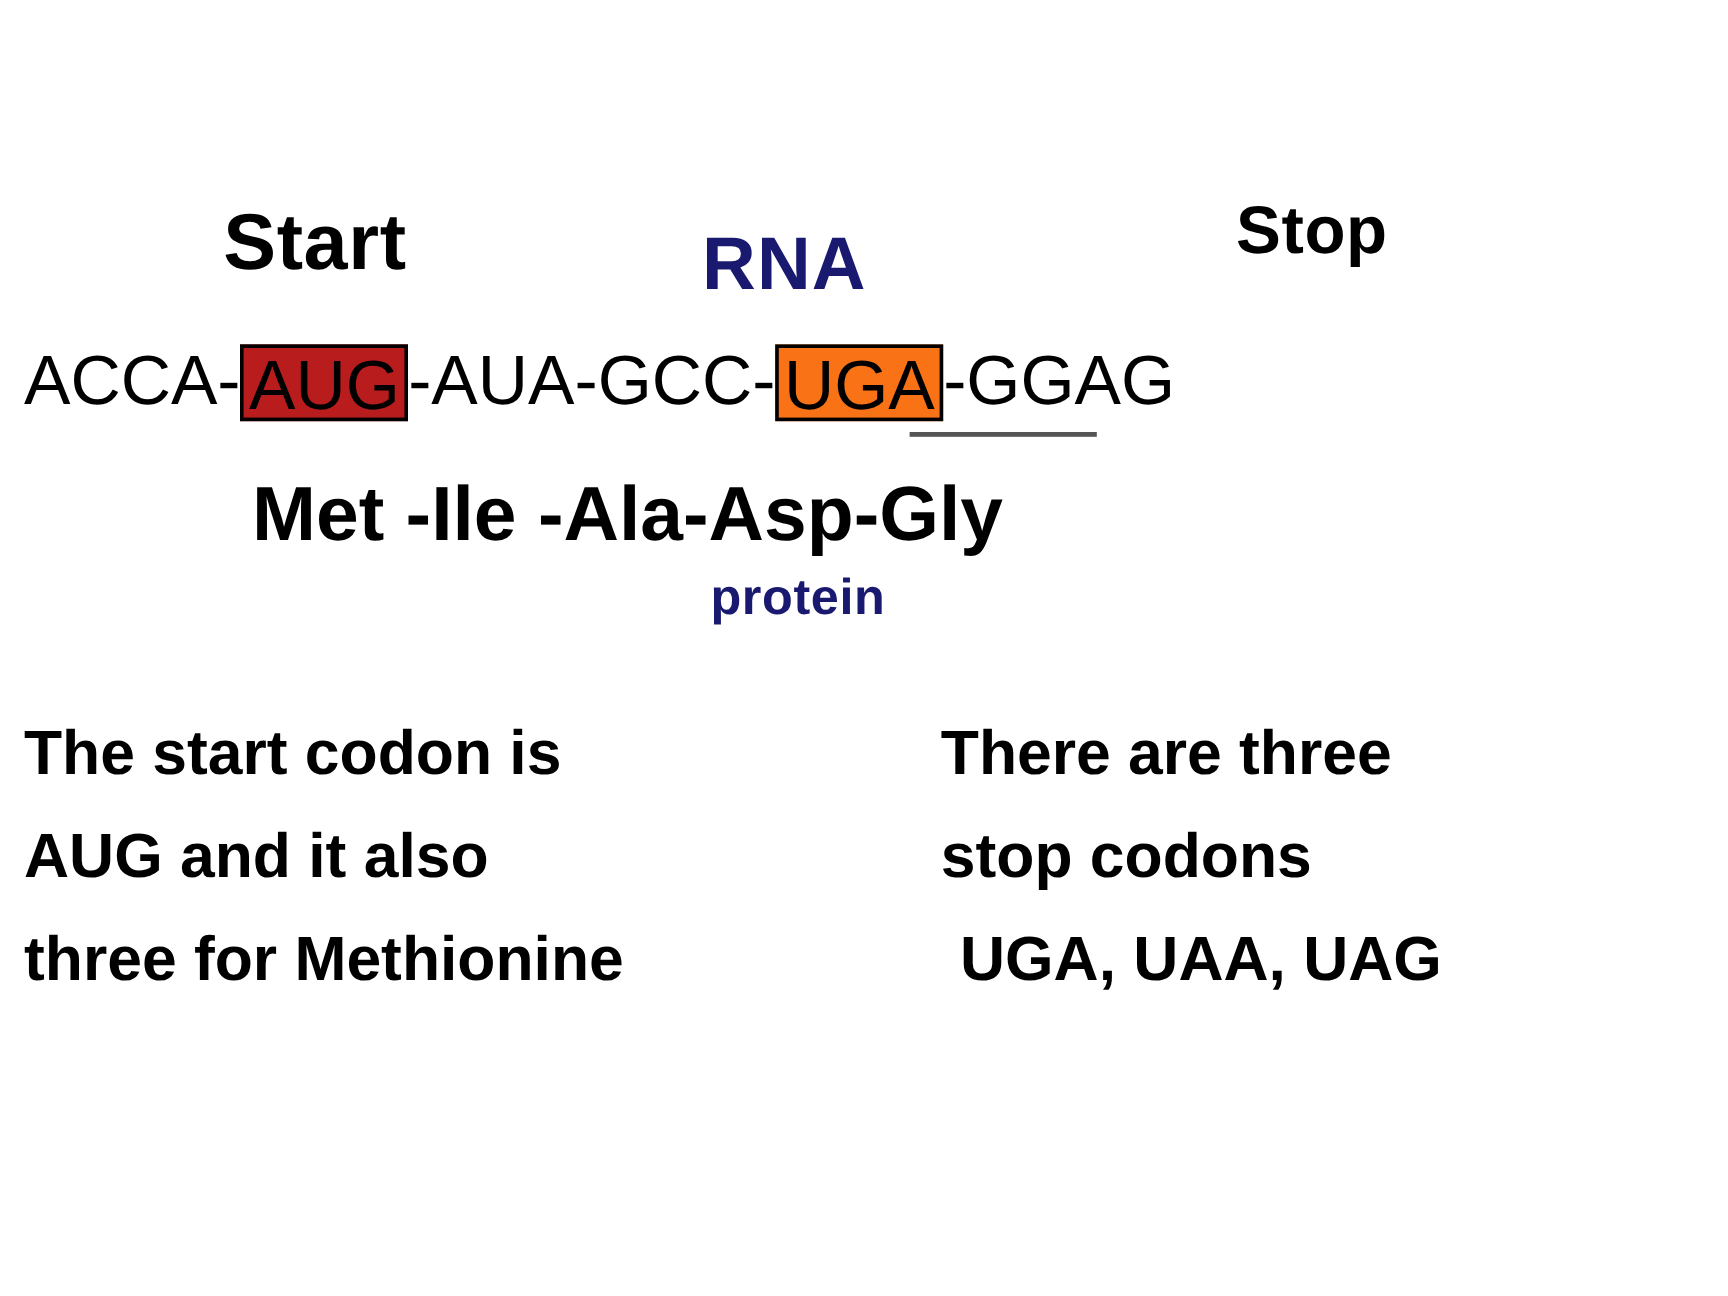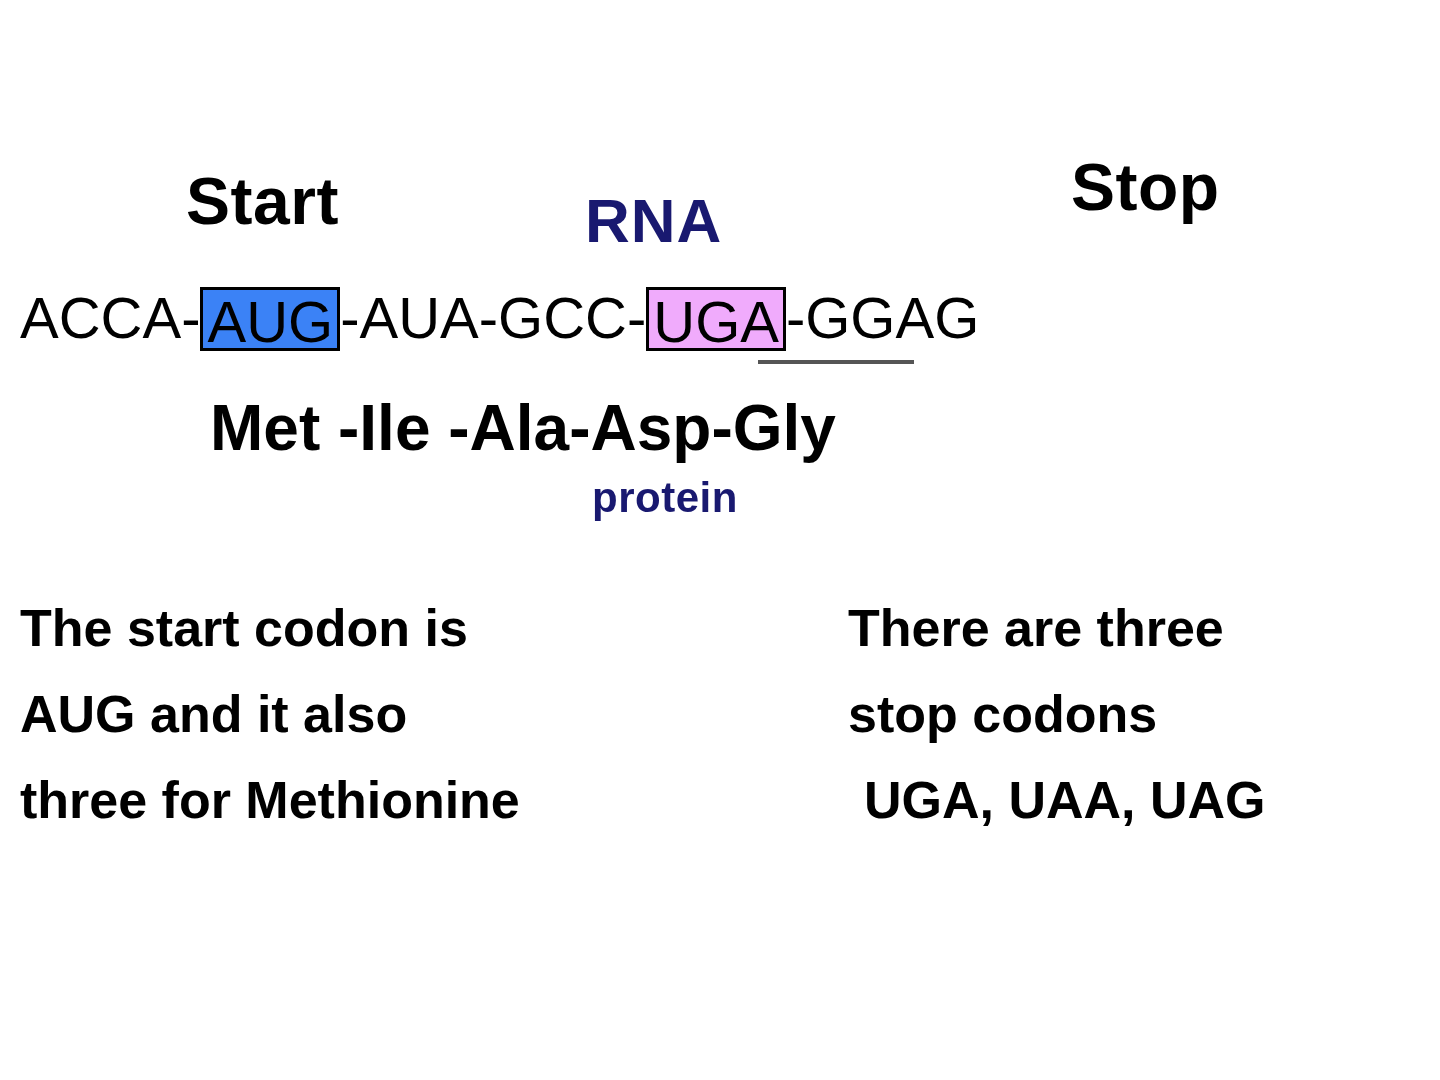--- a/index.html
+++ b/index.html
@@ -26,27 +26,26 @@
     top: 168px;
     font-size: 66px;
     font-weight: bold;
     line-height: 1;
     letter-spacing: 0.5px;
     white-space: nowrap;
   }
   .label-stop {
     position: absolute;
     left: 1030px;
-    top: 154px;
-    font-size: 66px;
+    top: 164px;
+    font-size: 56px;
     font-weight: bold;
     line-height: 1;
     letter-spacing: 0.5px;
     white-space: nowrap;
-    margin-left: 41px;
   }
   .label-rna {
     position: absolute;
     left: 585px;
     top: 190px;
     font-size: 62px;
     font-weight: bold;
     line-height: 1;
     color: #191970;
     letter-spacing: 1px;
@@ -73,24 +72,24 @@
     display: inline-block;
     border: 3px solid #000000;
     padding: 0px 4px 2px 4px;
     line-height: 64px;
     height: 64px;
     box-sizing: border-box;
     position: relative;
     top: 1px;
   }
   .codon-box.start {
-    background: #3b82f6;
+    background: #b91c1c;
   }
   .codon-box.stop {
-    background: #f0abfc;
+    background: #f97316;
   }
 
   
   .codon-underline {
     position: absolute;
     left: 758px;
     top: 360px;
     width: 156px;
     height: 4px;
     background: #555555;
@@ -124,21 +123,21 @@
     font-size: 52px;
     font-weight: bold;
     line-height: 86px;
     white-space: nowrap;
   }
   .note-left {
     left: 20px;
     top: 585px;
   }
   .note-right {
-    left: 848px;
+    left: 784px;
     top: 585px;
   }
   .note .line {
     display: block;
   }
   .note .line.indent {
     padding-left: 16px;
   }
 </style>
 </head>

